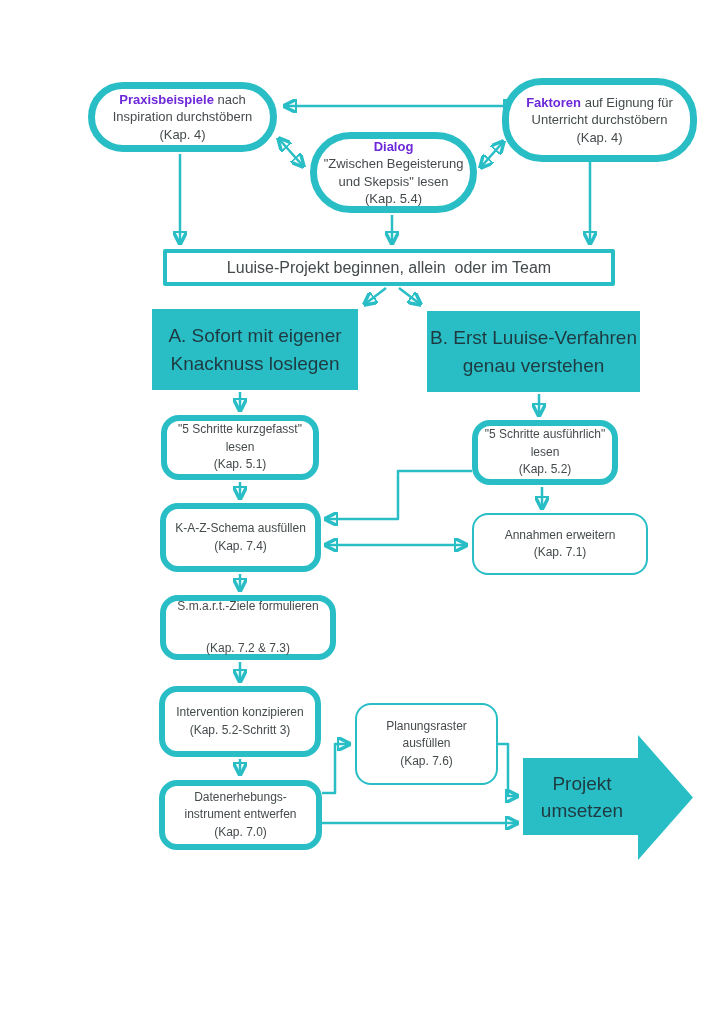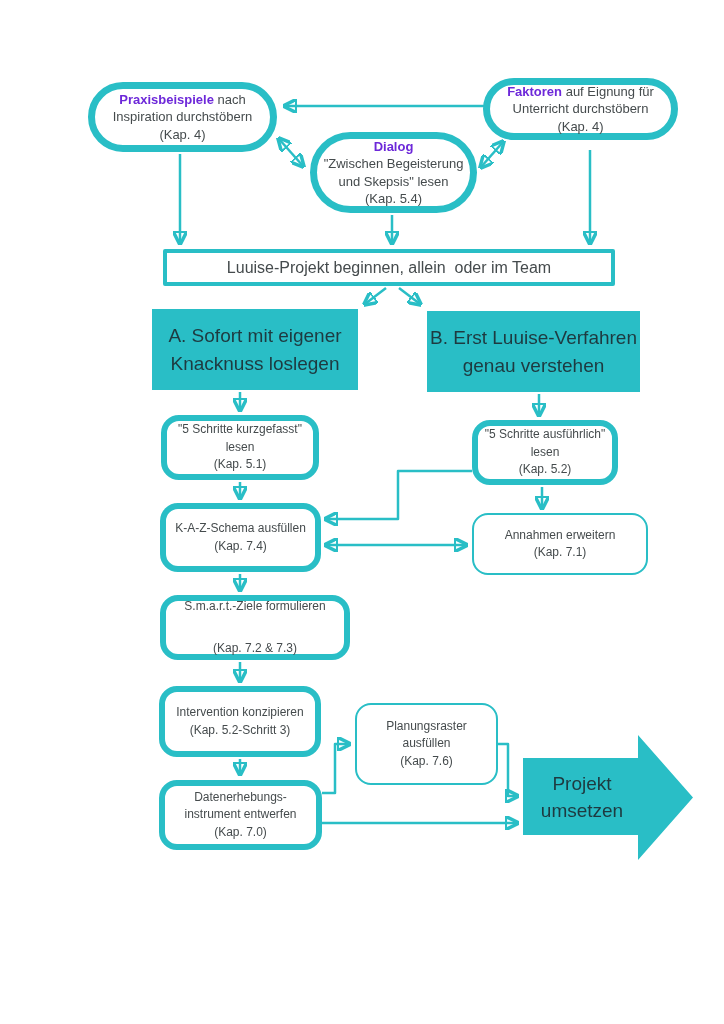--- a/index.html
+++ b/index.html
@@ -20,30 +20,30 @@
   .ellipse .line{line-height:1.33;}
   .ellipse b{font-weight:bold;color:#6d28d9;}
   .bar{border:4px solid var(--accent);font-size:16px;border-radius:2px;}
   .fillbox{background:var(--accent);color:var(--text-dark);font-size:19px;}
   .fillbox .line{line-height:1.45;}
   .thick{border:6px solid var(--accent);border-radius:18px;font-size:12px;}
   .thin{border:2px solid var(--accent);border-radius:16px;font-size:12px;}
   .thick .line,.thin .line{line-height:1.45;}
   
   .n-praxis{left:88px;top:82px;width:189px;height:70px;}
-  .n-faktoren{left:483px;top:78px;width:195px;height:62px;}
+  .n-faktoren{left:502px;top:78px;width:195px;height:84px;}
   .n-dialog{left:310px;top:132px;width:167px;height:81px;border-radius:42px;}
   .n-bar{left:163px;top:249px;width:452px;height:37px;}
   .n-a{left:152px;top:309px;width:206px;height:81px;}
   .n-b{left:427px;top:311px;width:213px;height:81px;}
   .n-kurz{left:161px;top:415px;width:158px;height:65px;}
   .n-ausf{left:472px;top:420px;width:146px;height:65px;}
   .n-kaz{left:160px;top:503px;width:161px;height:69px;}
   .n-annahmen{left:472px;top:513px;width:176px;height:62px;}
-  .n-smart{left:160px;top:595px;width:190px;height:65px;gap:24px;}
+  .n-smart{left:160px;top:595px;width:176px;height:65px;gap:24px;}
   .n-interv{left:159px;top:686px;width:162px;height:71px;}
   .n-plan{left:355px;top:703px;width:143px;height:82px;}
   .n-daten{left:159px;top:780px;width:163px;height:70px;}
   .n-projekt{left:523px;top:735px;width:170px;height:125px;background:var(--accent);
     clip-path:polygon(0px 23px,115px 23px,115px 0px,170px 62.5px,115px 125px,115px 100px,0px 100px);
     color:var(--text-dark);font-size:19px;padding-right:52px;}
   .n-projekt .line{line-height:1.4;}
 </style>
 </head>
 <body>

